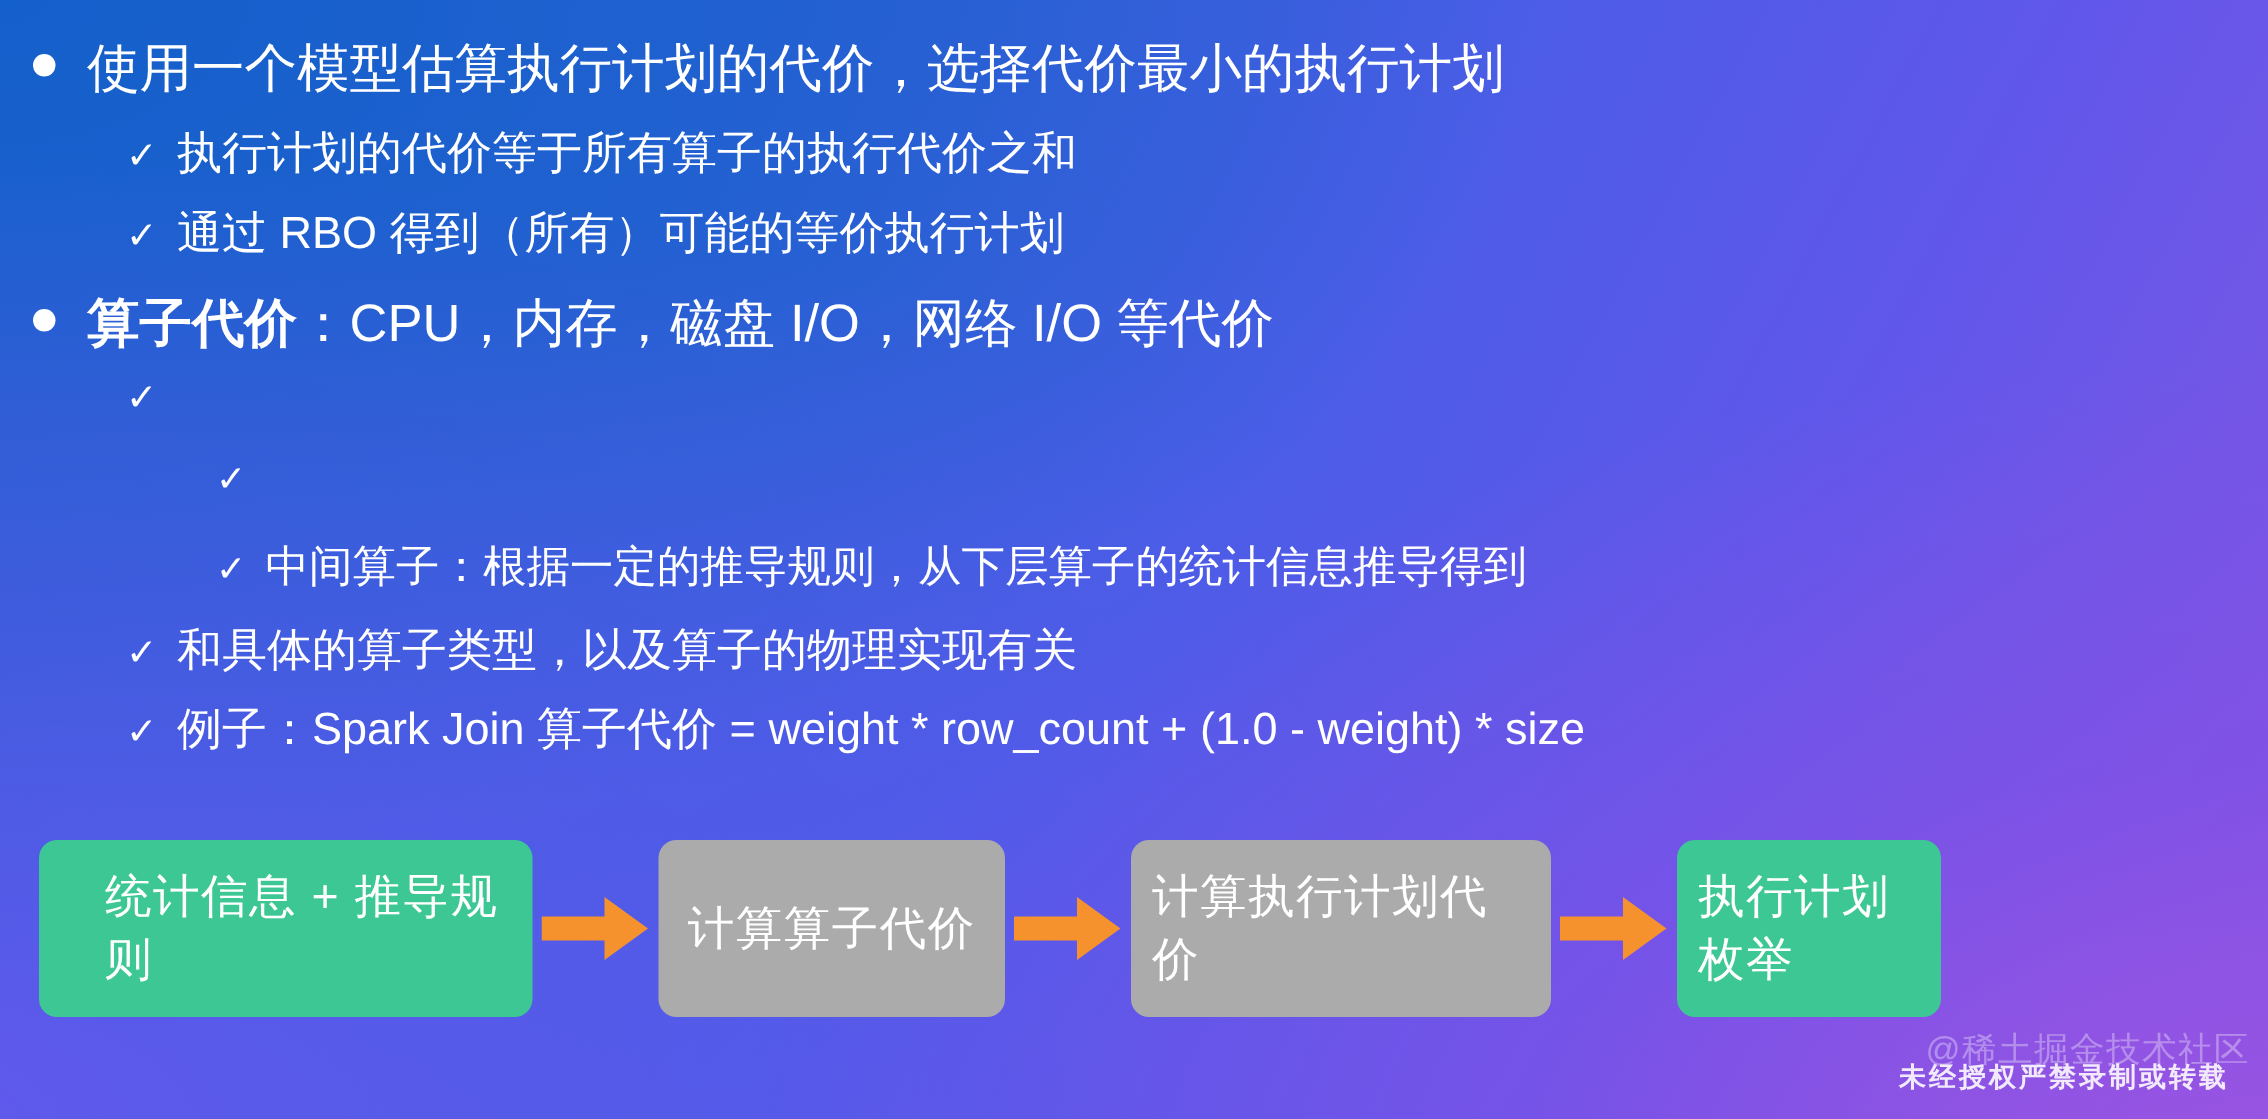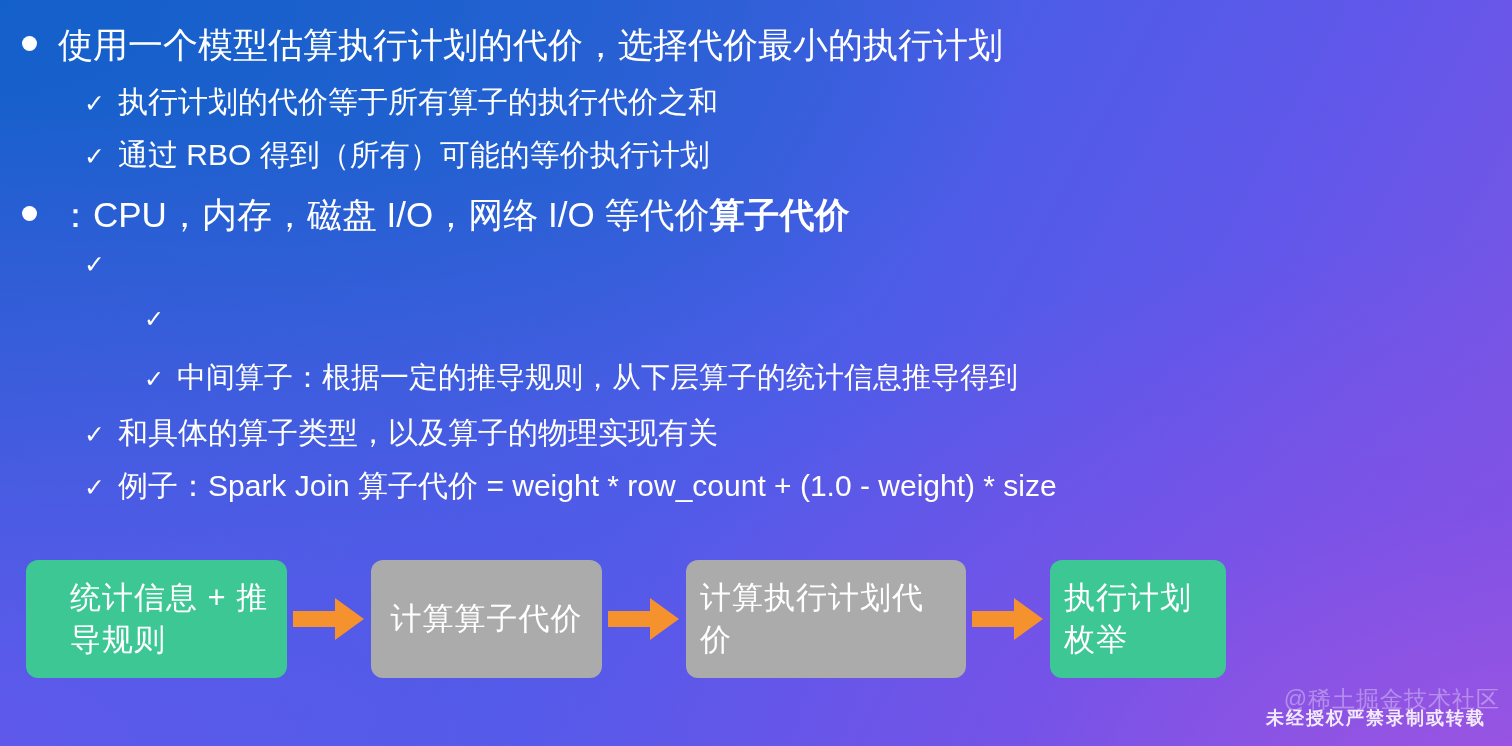--- a/index.html
+++ b/index.html
@@ -156,22 +156,22 @@
       <span class="txt">执行计划的代价等于所有算子的执行代价之和</span>
     </div>
 
     <div class="row lvl2">
       <span class="marker">✓</span>
       <span class="txt">通过 RBO 得到（所有）可能的等价执行计划</span>
     </div>
 
     <div class="row lvl1" style="margin-top:4px;">
       <span class="marker"><span class="dot"></span></span>
+      <span class="txt" style="font-weight:bold;">算子代价</span>
       <span class="txt">：CPU，内存，磁盘 I/O，网络 I/O 等代价</span>
-      <span class="txt" style="font-weight:bold;">算子代价</span>
     </div>
 
     <div class="row lvl2" style="margin-top:4px;">
       <span class="marker">✓</span>
     </div>
 
     <div class="row lvl3" style="margin-top:2px;">
       <span class="marker">✓</span>
     </div>
 
@@ -187,21 +187,21 @@
 
     <div class="row lvl2">
       <span class="marker">✓</span>
       <span class="txt">例子：Spark Join 算子代价 = weight * row_count + (1.0 - weight) * size</span>
     </div>
 
   </div>
 
   <div class="flow">
 
-    <div class="node green" style="width:261px;padding-left:44px;">
+    <div class="node green" style="width:329px;padding-left:44px;">
       <span>统计信息 + 推导规则</span>
     </div>
 
     <div class="arrow">
       <svg width="72" height="46" viewBox="0 0 72 46" aria-hidden="true">
         <path d="M0 15 H42 V2 L71 23 L42 44 V31 H0 Z" fill="#f5922e"></path>
       </svg>
     </div>
 
     <div class="node gray" style="width:231px;">

